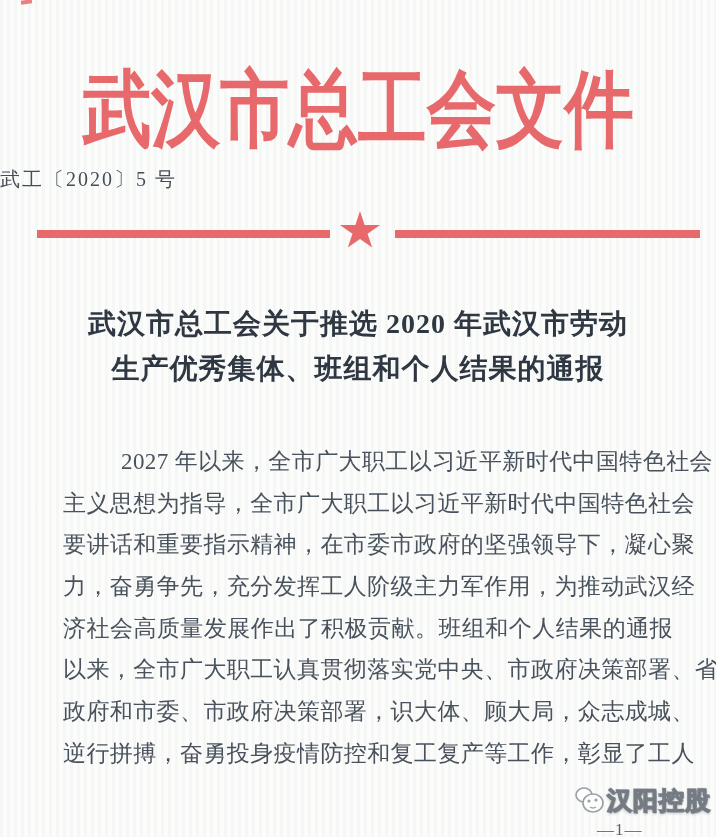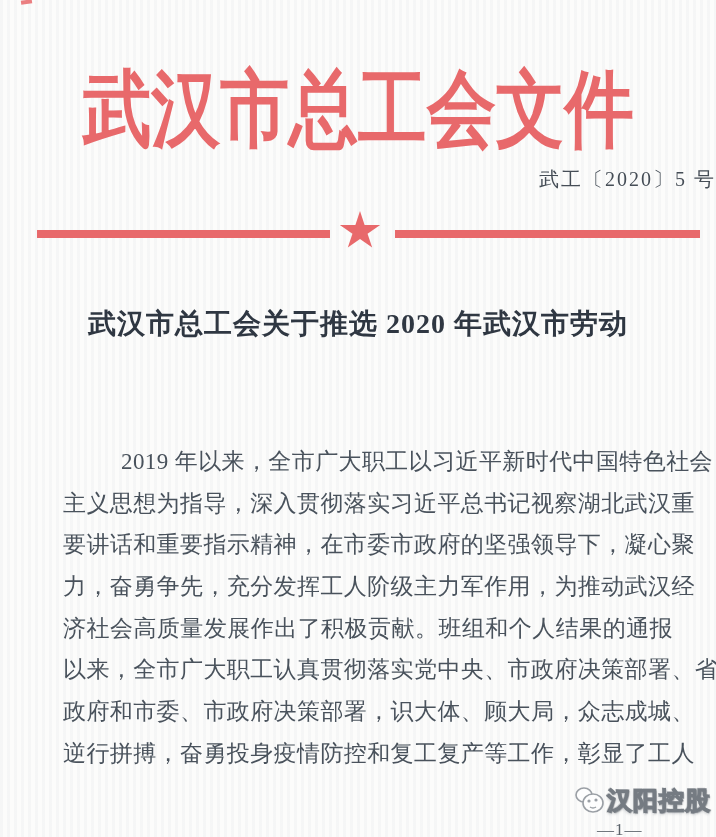--- a/index.html
+++ b/index.html
@@ -31,21 +31,21 @@
     line-height: 100px;
     margin-top: 40px;
   }
   .org-title .stretch {
     display: inline-block;
     transform: scaleX(0.82);
     transform-origin: 50% 50%;
   }
   .doc-number {
     position: absolute; left: 0; top: 166px; width: 716px;
-    text-align: right;
+    text-align: left;
     font-size: 20px;
     letter-spacing: 2px;
     color: #454d56;
     line-height: 26px;
   }
   .divider-bar {
     position: absolute; top: 230px; height: 8px;
     background: #e8696b;
   }
   .divider-bar.left  { left: 37px;  width: 293px; }
@@ -117,25 +117,26 @@
   </div>
 
   <div class="doc-number">武工〔2020〕5 号</div>
 
   <div class="divider-bar left"></div>
   <div class="star"></div>
   <div class="divider-bar right"></div>
 
   <h1 class="doc-title">
     <div>武汉市总工会关于推选 2020 年武汉市劳动</div>
+    <div>生产优秀集体、班组和个人结果的通报</div>
   </h1>
 
   <div class="body-text">
-      <p>2019 年以来，全市广大职工以习近平新时代中国特色社会</p>
-      <p>主义思想为指导，深入贯彻落实习近平总书记视察湖北武汉重</p>
+      <p>2027 年以来，全市广大职工以习近平新时代中国特色社会</p>
+      <p>主义思想为指导，全市广大职工以习近平新时代中国特色社会</p>
       <p>要讲话和重要指示精神，在市委市政府的坚强领导下，凝心聚</p>
       <p>力，奋勇争先，充分发挥工人阶级主力军作用，为推动武汉经</p>
       <p>济社会高质量发展作出了积极贡献。班组和个人结果的通报</p>
       <p>以来，全市广大职工认真贯彻落实党中央、市政府决策部署、省</p>
       <p>政府和市委、市政府决策部署，识大体、顾大局，众志成城、</p>
       <p>逆行拼搏，奋勇投身疫情防控和复工复产等工作，彰显了工人</p>
     </div>
 
   <div class="watermark">
     <svg class="logo-icon" width="36" height="32" viewBox="0 0 36 32">

